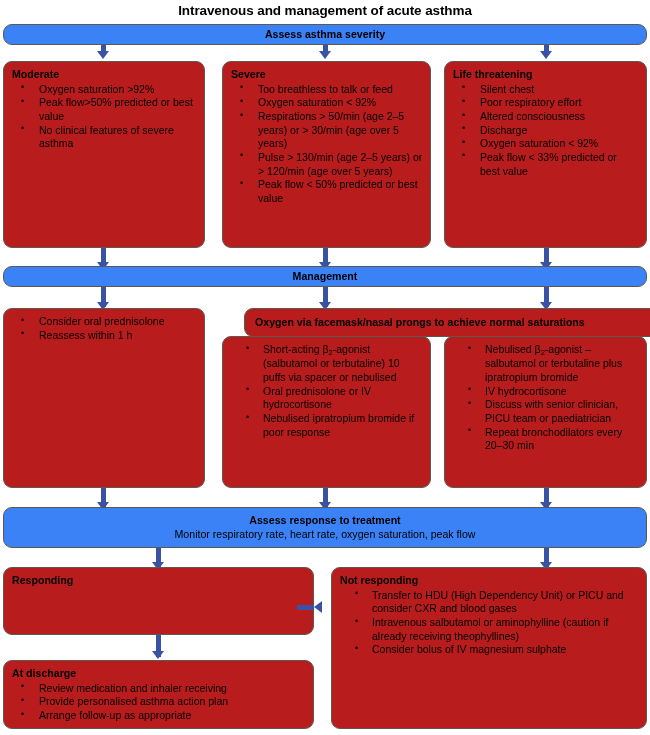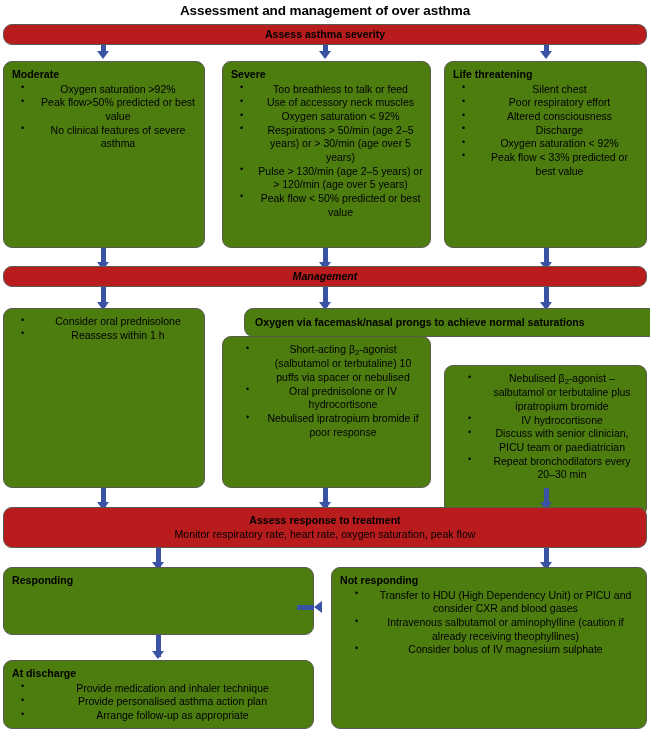--- a/index.html
+++ b/index.html
@@ -24,36 +24,36 @@
     width: 650px;
     text-align: center;
     font-size: 13.5px;
     font-weight: bold;
     letter-spacing: -0.1px;
   }
 
   
   .band {
     position: absolute;
-    background: #b91c1c;
+    background: #3b82f6;
     border: 1.3px solid #5a5a52;
     border-radius: 9px;
     box-sizing: border-box;
     display: flex;
     flex-direction: column;
     align-items: center;
     justify-content: center;
     font-size: 10.6px;
     font-weight: bold;
     line-height: 1.28;
     text-align: center;
   }
   .ybox {
     position: absolute;
-    background: #4d7c0f;
+    background: #b91c1c;
     border: 1.3px solid #5a5a52;
     border-radius: 9px;
     box-sizing: border-box;
     padding: 6px 7px 6px 8px;
   }
   .ybox.headerbar {
     display: flex;
     align-items: center;
     padding: 3px 10px;
   }
@@ -65,21 +65,20 @@
     line-height: 1.3;
   }
   .bx-title.inline {
     margin: 0;
   }
 
   ul.bullets {
     list-style: none;
     margin: 0;
     padding: 0;
-    text-align: center;
   }
   ul.bullets > li {
     position: relative;
     font-size: 10.5px;
     line-height: 1.30;
     padding-left: 27px;
     margin-bottom: 0px;
   }
   ul.bullets > li::before {
     content: "\2022";
@@ -142,21 +141,21 @@
     width: 0;
     height: 0;
     border-top: 6.5px solid transparent;
     border-bottom: 6.5px solid transparent;
     border-right: 8px solid #3a52a4;
   }
 </style>
 </head>
 <body>
 
-<div id="chart-title">Assessment and management of over asthma</div>
+<div id="chart-title">Intravenous and management of acute asthma</div>
 
 <div class="band" style="left:3px; top:24px; width:644px; height:21px;">
   <span>Assess asthma severity</span>
 </div>
 
 <div class="arrow-down" style="left:103px; top:45px;">
   <div class="shaft" style="height:8px;"></div>
     <div class="head" style="top:6px;"></div>
 </div>
 <div class="arrow-down" style="left:325px; top:45px;">
@@ -174,21 +173,20 @@
     <li>Oxygen saturation &gt;92%</li>
     <li>Peak flow&gt;50% predicted or best value</li>
     <li>No clinical features of severe asthma</li>
   </ul>
 </div>
 
 <div class="ybox" style="left:222px; top:61px; width:209px; height:187px;">
   <div class="bx-title">Severe</div>
   <ul class="bullets">
     <li>Too breathless to talk or feed</li>
-    <li>Use of accessory neck muscles</li>
     <li>Oxygen saturation &lt; 92%</li>
     <li>Respirations &gt; 50/min (age 2–5 years) or &gt; 30/min (age over 5 years)</li>
     <li>Pulse &gt; 130/min (age 2–5 years) or &gt; 120/min (age over 5 years)</li>
     <li>Peak flow &lt; 50% predicted or best value</li>
   </ul>
 </div>
 
 <div class="ybox" style="left:444px; top:61px; width:203px; height:187px;">
   <div class="bx-title">Life threatening</div>
   <ul class="bullets">
@@ -207,21 +205,21 @@
 </div>
 <div class="arrow-down" style="left:325px; top:248px;">
   <div class="shaft" style="height:18px;"></div>
     <div class="head" style="top:14px;"></div>
 </div>
 <div class="arrow-down" style="left:546px; top:248px;">
   <div class="shaft" style="height:18px;"></div>
     <div class="head" style="top:14px;"></div>
 </div>
 
-<div class="band" style="left:3px; top:266px; width:644px; height:21px;font-style:italic;">
+<div class="band" style="left:3px; top:266px; width:644px; height:21px;">
   <span>Management</span>
 </div>
 
 <div class="arrow-down" style="left:103px; top:287px;">
   <div class="shaft" style="height:20px;"></div>
     <div class="head" style="top:15px;"></div>
 </div>
 <div class="arrow-down" style="left:325px; top:287px;">
   <div class="shaft" style="height:20px;"></div>
     <div class="head" style="top:15px;"></div>
@@ -243,21 +241,21 @@
 </div>
 
 <div class="ybox" style="left:222px; top:336px; width:209px; height:152px;">
   <ul class="bullets indent">
     <li>Short-acting β<sub>2</sub>-agonist (salbutamol or terbutaline) 10 puffs via spacer or nebulised</li>
     <li>Oral prednisolone or IV hydrocortisone</li>
     <li>Nebulised ipratropium bromide if poor response</li>
   </ul>
 </div>
 
-<div class="ybox" style="left:444px; top:336px; width:203px; height:152px;margin-top:29px;">
+<div class="ybox" style="left:444px; top:336px; width:203px; height:152px;">
   <ul class="bullets indent">
     <li>Nebulised β<sub>2</sub>-agonist – salbutamol or terbutaline plus ipratropium bromide</li>
     <li>IV hydrocortisone</li>
     <li>Discuss with senior clinician, PICU team or paediatrician</li>
     <li>Repeat bronchodilators every 20–30 min</li>
   </ul>
 </div>
 
 <div class="arrow-down" style="left:103px; top:488px;">
   <div class="shaft" style="height:19px;"></div>
@@ -305,17 +303,17 @@
 </div>
 
 <div class="arrow-down" style="left:158px; top:635px;">
   <div class="shaft" style="height:22px;"></div>
     <div class="head" style="top:16px;"></div>
 </div>
 
 <div class="ybox" style="left:3px; top:660px; width:311px; height:69px;">
   <div class="bx-title">At discharge</div>
   <ul class="bullets">
-    <li>Provide medication and inhaler technique</li>
+    <li>Review medication and inhaler receiving</li>
     <li>Provide personalised asthma action plan</li>
     <li>Arrange follow-up as appropriate</li>
   </ul>
 </div>
 
 </body></html>

